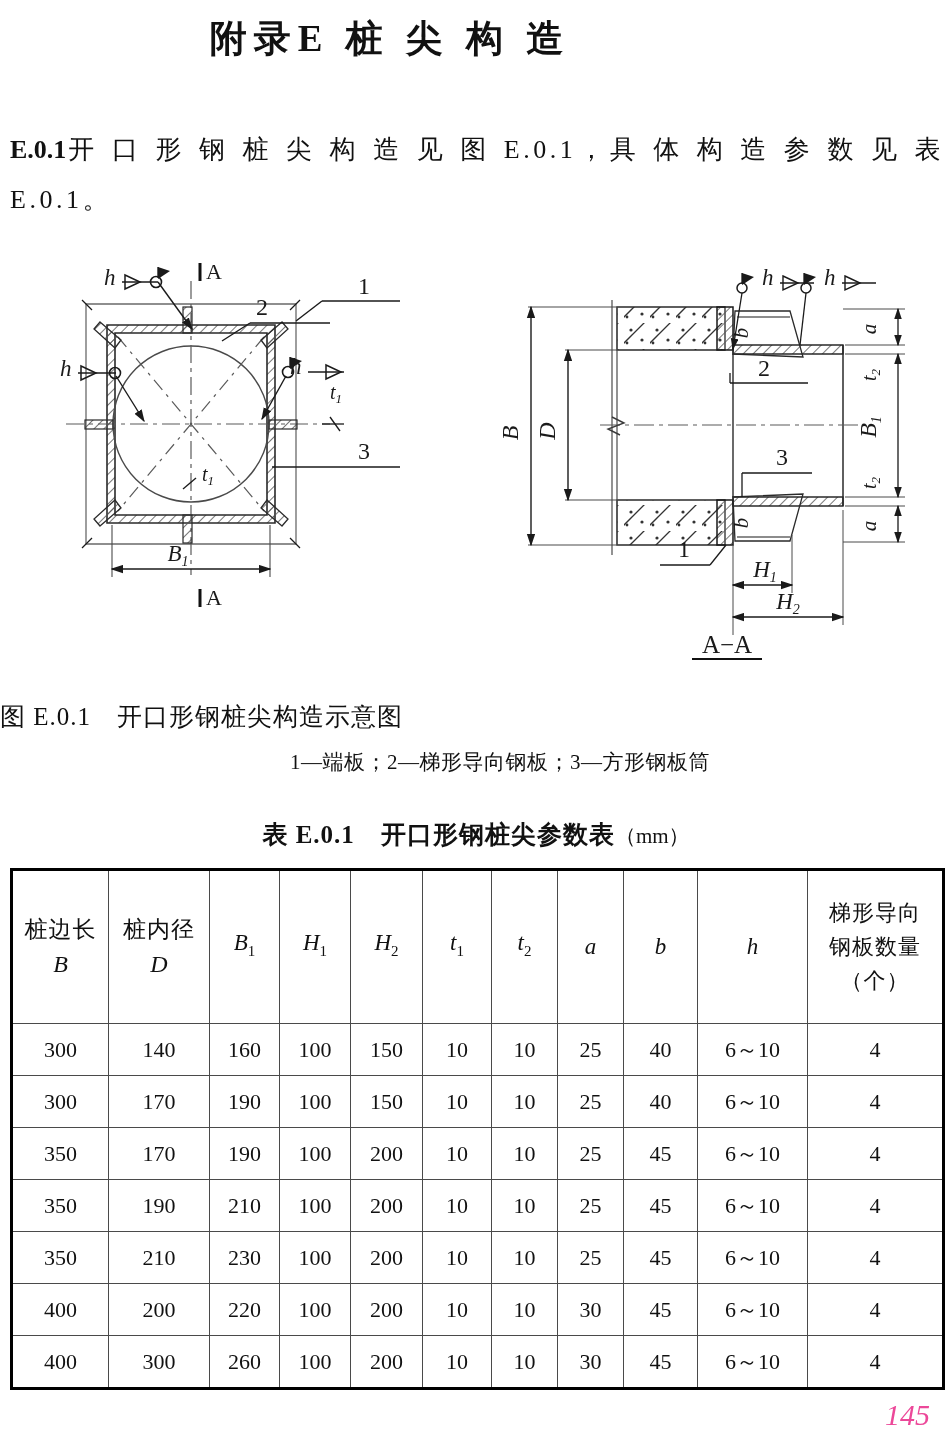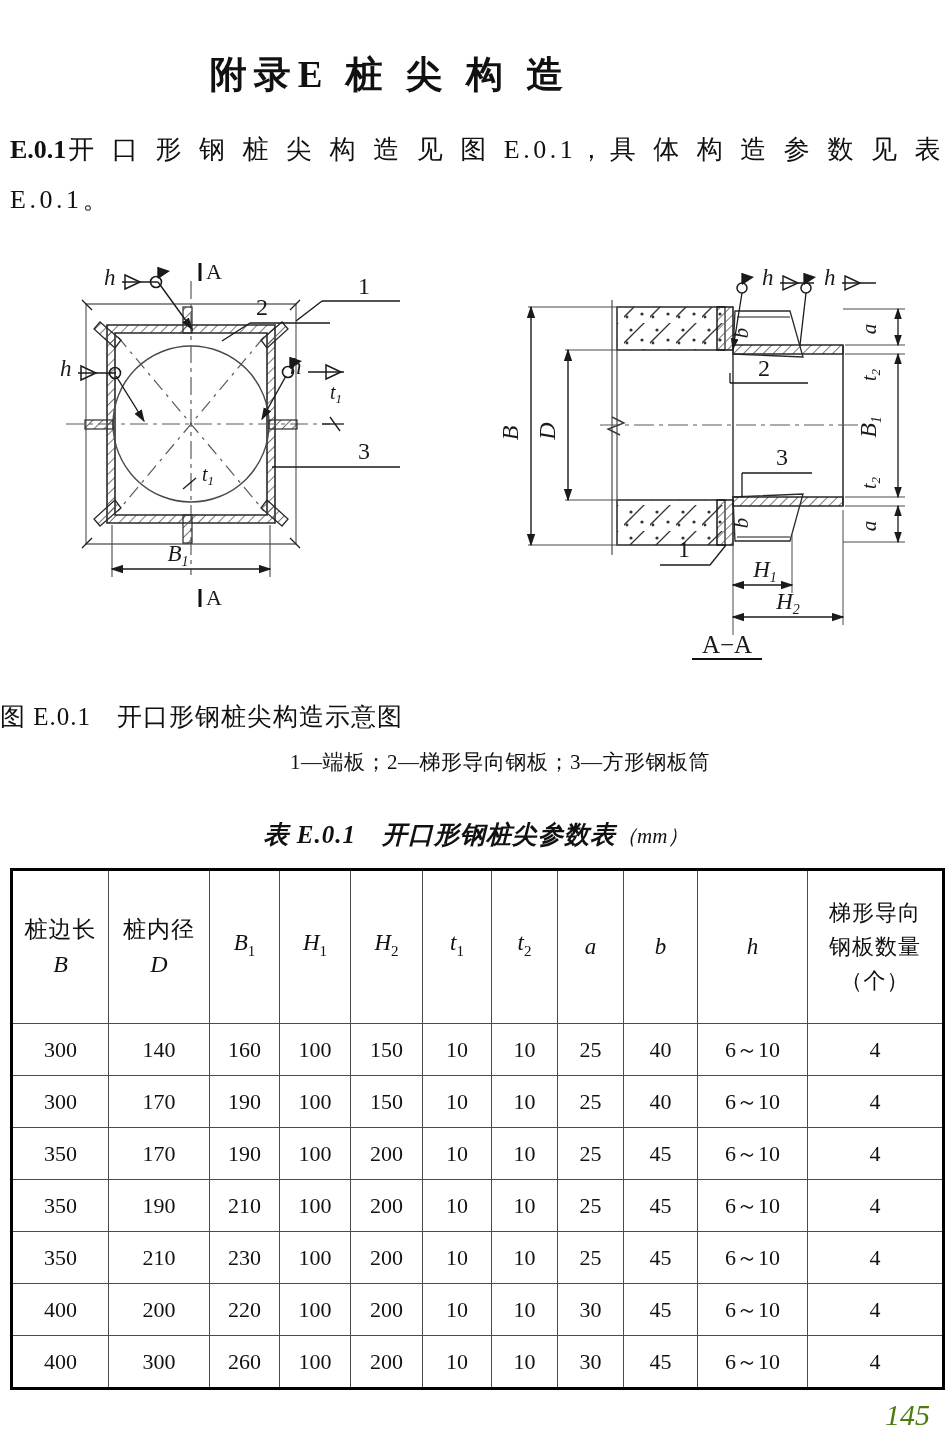--- a/index.html
+++ b/index.html
@@ -20,21 +20,20 @@
   .appendix-title {
     position: absolute;
     top: 14px;
     left: 0;
     width: 780px;
     text-align: center;
     font-size: 37px;
     font-weight: bold;
     letter-spacing: 7px;
     font-family: "Liberation Serif", "DejaVu Serif", serif;
-    margin-top: 36px;
   }
 
   
   .clause {
     position: absolute;
     top: 125px;
     left: 10px;
     width: 934px;
     font-size: 26px;
     line-height: 50px;
@@ -79,21 +78,20 @@
   }
   .table-caption {
     position: absolute;
     top: 818px;
     left: 0;
     width: 952px;
     text-align: center;
     font-size: 25px;
     font-weight: bold;
     letter-spacing: 1px;
-    font-style: italic;
   }
   .table-caption .cap-gap { display: inline-block; width: 26px; }
   .table-caption .unit {
     font-weight: normal;
     font-size: 21px;
     letter-spacing: 0;
   }
 
   
   .param-table {
@@ -146,21 +144,21 @@
   col.c9 { width: 110px; }
   col.c10 { width: 136px; }
 
   
   .page-number {
     position: absolute;
     top: 1398px;
     right: 22px;
     font-size: 30px;
     font-style: italic;
-    color: #4d7c0f;
+    color: #ec4899;
   }
 
   
   text { font-family: "Liberation Serif", "DejaVu Serif", serif; fill: #1a1a1a; }
   .it { font-style: italic; }
 </style>
 </head>
 <body>
 
 <div class="appendix-title">附录E  桩 尖 构 造</div>

